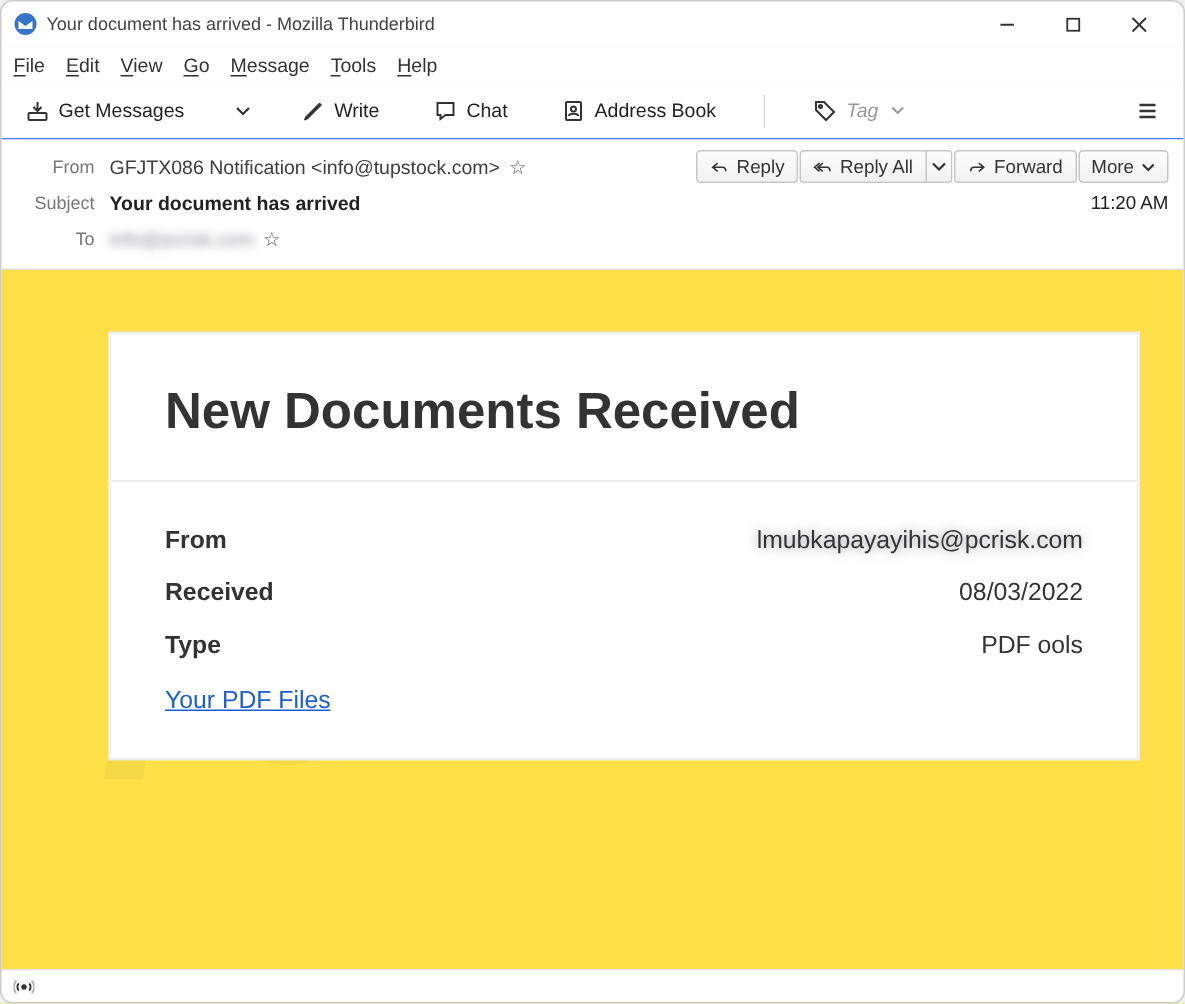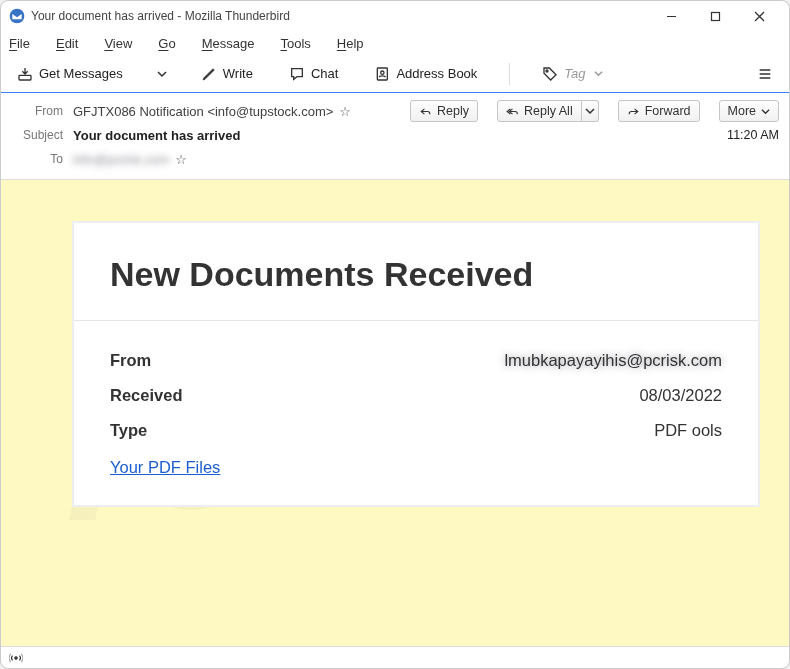--- a/index.html
+++ b/index.html
@@ -6,21 +6,21 @@
 body { font-family: "Segoe UI", Tahoma, sans-serif; font-size: 13px; background: #f0f0f0; width: 790px; height: 669px; overflow: hidden; border: 1px solid #ccc; border-radius: 8px; position: relative; }
 
 
 .titlebar { height: 30px; display: flex; align-items: center; padding: 0 8px; background: #fff; border-top-left-radius: 8px; border-top-right-radius: 8px; }
 .titlebar .app-icon { width: 16px; height: 16px; margin-right: 6px; color: #3874c6; }
 .titlebar .title { flex: 1; color: #444; font-size: 12px; }
 .winbtn { width: 44px; height: 28px; display: flex; align-items: center; justify-content: center; color: #333; }
 .winbtn svg { width:11px; height:11px; }
 
 
-.menubar { height: 24px; display: flex; align-items: center; padding: 0 8px; gap: 26px; background: #fff; color: #333; }
+.menubar { height: 24px; display: flex; align-items: center; padding: 0 8px; gap: 14px; background: #fff; color: #333; }
 .menubar span { cursor: default; }
 .menubar .ul { text-decoration: underline; text-decoration-thickness: 1px; text-underline-offset: 2px; }
 
 
 .toolbar { height: 38px; display: flex; align-items: center; padding: 0 8px; gap: 20px; background: #fff; border-bottom: 1px solid #3b82f6; }
 .tbtn { display: flex; align-items: center; gap: 6px; padding: 4px 8px; border-radius: 3px; }
 .tbtn svg { width: 16px; height: 16px; stroke: #333; }
 .tbtn .lbl { color: #222; }
 .sep { width:1px; height: 22px; background: #ddd; margin: 0 4px; }
 .chev { display:flex; align-items:center; padding: 4px 6px; }
@@ -28,29 +28,29 @@
 .hamburger { margin-left: auto; }
 
 
 .headerpane { background: #fff; border-bottom: 1px solid #ddd; padding: 6px 10px 8px 10px; }
 .hrow { display: flex; align-items: center; min-height: 24px; }
 .hlabel { width: 52px; text-align: right; color: #777; font-size: 12px; margin-right: 10px; }
 .hval { color: #404040; font-size: 13px; }
 .hval.bold { font-weight: 600; color: #222; }
 .blurred { color: transparent; text-shadow: 0 0 6px rgba(40,40,60,0.5); user-select:none; }
 .star { margin-left: 6px; color: #555; }
-.actions { margin-left: auto; display: flex; gap: 19px; align-items: center; }
+.actions { margin-left: auto; display: flex; gap: 1px; align-items: center; }
 .abtn { border: 1px solid #c5c5c5; background: linear-gradient(#fdfdfd,#f1f1f1); padding: 3px 8px; border-radius: 3px; display:flex; align-items:center; gap:5px; color:#333; font-size:12.5px; }
 .abtn svg { width:13px; height:13px; }
 .achev { border:1px solid #c5c5c5; background: linear-gradient(#fdfdfd,#f1f1f1); padding:3px 3px; border-radius:3px; display:flex; align-items:center; }
 .achev svg{ width:10px; height:10px;}
 .timestamp { color:#222; font-size:12.5px; margin-left: 18px; }
 
 
-.mailbody { position: relative; background: #fef9c3; height: calc(669px - 30px - 24px - 38px - 86px - 22px); overflow: hidden; }
+.mailbody { position: relative; background: #fde047; height: calc(669px - 30px - 24px - 38px - 86px - 22px); overflow: hidden; }
 .watermark { position:absolute; left:50%; top:50%; transform:translate(-50%,-50%); font-size:190px; font-weight:700; color:rgba(0,0,0,0.035); letter-spacing:-8px; font-style:italic; white-space: nowrap; pointer-events:none; }
 .watermark .half { color: rgba(200,60,40,0.06); }
 .wm-circle { position:absolute; left:130px; top:210px; width:120px; height:120px; border:28px solid rgba(0,0,0,0.03); border-radius:50%; pointer-events:none;}
 .wm-circle::after{content:''; position:absolute; inset:-28px; border:28px solid transparent; border-top-color:rgba(200,60,40,0.06); border-radius:50%; transform:rotate(-45deg);}
 
 .card { position: relative; margin: 42px 30px 0 72px; background:#fff; box-shadow: 0 0 0 1px #eee; border:1px solid #eee; }
 .card-head { padding: 32px 36px 26px 36px; border-bottom: 1px solid #e6e6e6;}
 .card-head h1 { font-size: 34px; font-weight: 700; color: #333; }
 .card-body { padding: 22px 36px 28px 36px; }
 .prow { display:flex; justify-content: space-between; align-items:center; padding: 8px 0; font-size: 16.5px; color:#333; }

